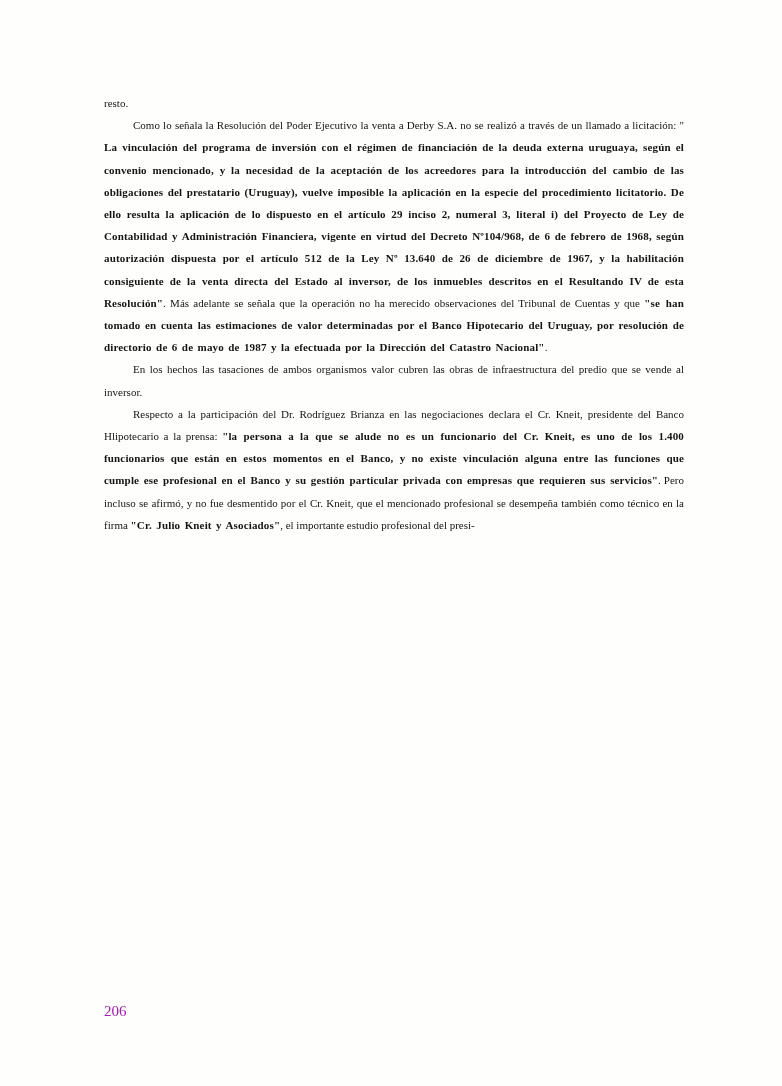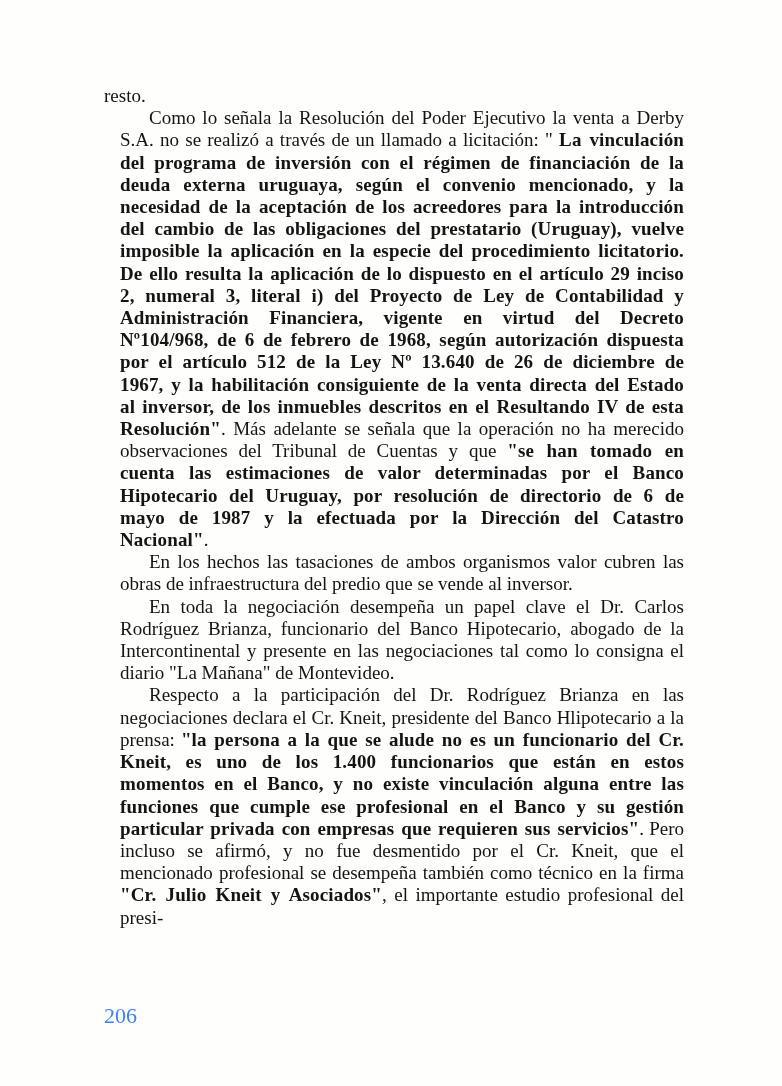--- a/index.html
+++ b/index.html
@@ -14,53 +14,51 @@
     height: 1086px;
     margin: 0 auto;
     background: #fefefc;
     color: #141414;
     box-sizing: border-box;
     overflow: hidden;
   }
   .text-block {
     position: absolute;
     left: 104px;
-    top: 85px;
+    top: 92px;
     width: 580px;
-    font-size: 19px;
+    font-size: 11px;
     line-height: 22.2px;
     text-align: justify;
     font-family: Liberation Serif, serif;
   }
   .para {
     margin: 0;
     padding: 0;
   }
   .para.indent {
     text-indent: 29px;
-    margin-left: 16px;
   }
   .text-block b {
     font-weight: bold;
     letter-spacing: 0.15px;
     word-spacing: 1.5px;
   }
   .page-number {
     position: absolute;
     left: 104px;
     top: 1003px;
-    font-size: 22px;
-    color: #3b82f6;
+    font-size: 15px;
+    color: #a21caf;
   }
 </style>
 </head>
 <body>
 
 <div class="scan-page">
   <div class="text-block" id="paragraphs">
       <p class="para"><span>resto.</span></p>
       <p class="para indent"><span>Como lo señala la Resolución del Poder Ejecutivo la venta a Derby S.A. no se realizó a través de un llamado a licitación: " </span><b>La vinculación del programa de inversión con el régimen de financiación de la deuda externa uruguaya, según el convenio mencionado, y la necesidad de la aceptación de los acreedores para la introducción del cambio de las obligaciones del prestatario (Uruguay), vuelve imposible la aplicación en la especie del procedimiento licitatorio. De ello resulta la aplicación de lo dispuesto en el artículo 29 inciso 2, numeral 3, literal i) del Proyecto de Ley de Contabilidad y Administración Financiera, vigente en virtud del Decreto Nº104/968, de 6 de febrero de 1968, según autorización dispuesta por el artículo 512 de la Ley Nº 13.640 de 26 de diciembre de 1967, y la habilitación consiguiente de la venta directa del Estado al inversor, de los inmuebles descritos en el Resultando IV de esta Resolución"</b><span>. Más adelante se señala que la operación no ha merecido observaciones del Tribunal de Cuentas y que </span><b>"se han tomado en cuenta las estimaciones de valor determinadas por el Banco Hipotecario del Uruguay, por resolución de directorio de 6 de mayo de 1987 y la efectuada por la Dirección del Catastro Nacional"</b><span>.</span></p>
       <p class="para indent"><span>En los hechos las tasaciones de ambos organismos valor cubren las obras de infraestructura del predio que se vende al inversor.</span></p>
-      <p class="para indent"><span>En toda la negociación desempeña un papel clave el Dr. Carlos Rodríguez Brianza, funcionario del Banco Hipotecario, abogado de la Intercontinental y presente en las negociaciones tal como lo consigna el diario "La Mañana" de Montevideo.</span></p>
       <p class="para indent"><span>Respecto a la participación del Dr. Rodríguez Brianza en las negociaciones declara el Cr. Kneit, presidente del Banco Hlipotecario a la prensa: </span><b>"la persona a la que se alude no es un funcionario del Cr. Kneit, es uno de los 1.400 funcionarios que están en estos momentos en el Banco, y no existe vinculación alguna entre las funciones que cumple ese profesional en el Banco y su gestión particular privada con empresas que requieren sus servicios"</b><span>. Pero incluso se afirmó, y no fue desmentido por el Cr. Kneit, que el mencionado profesional se desempeña también como técnico en la firma </span><b>"Cr. Julio Kneit y Asociados"</b><span>, el importante estudio profesional del presi-</span></p>
     </div>
   <div class="page-number">206</div>
 </div>
 
 </body></html>

